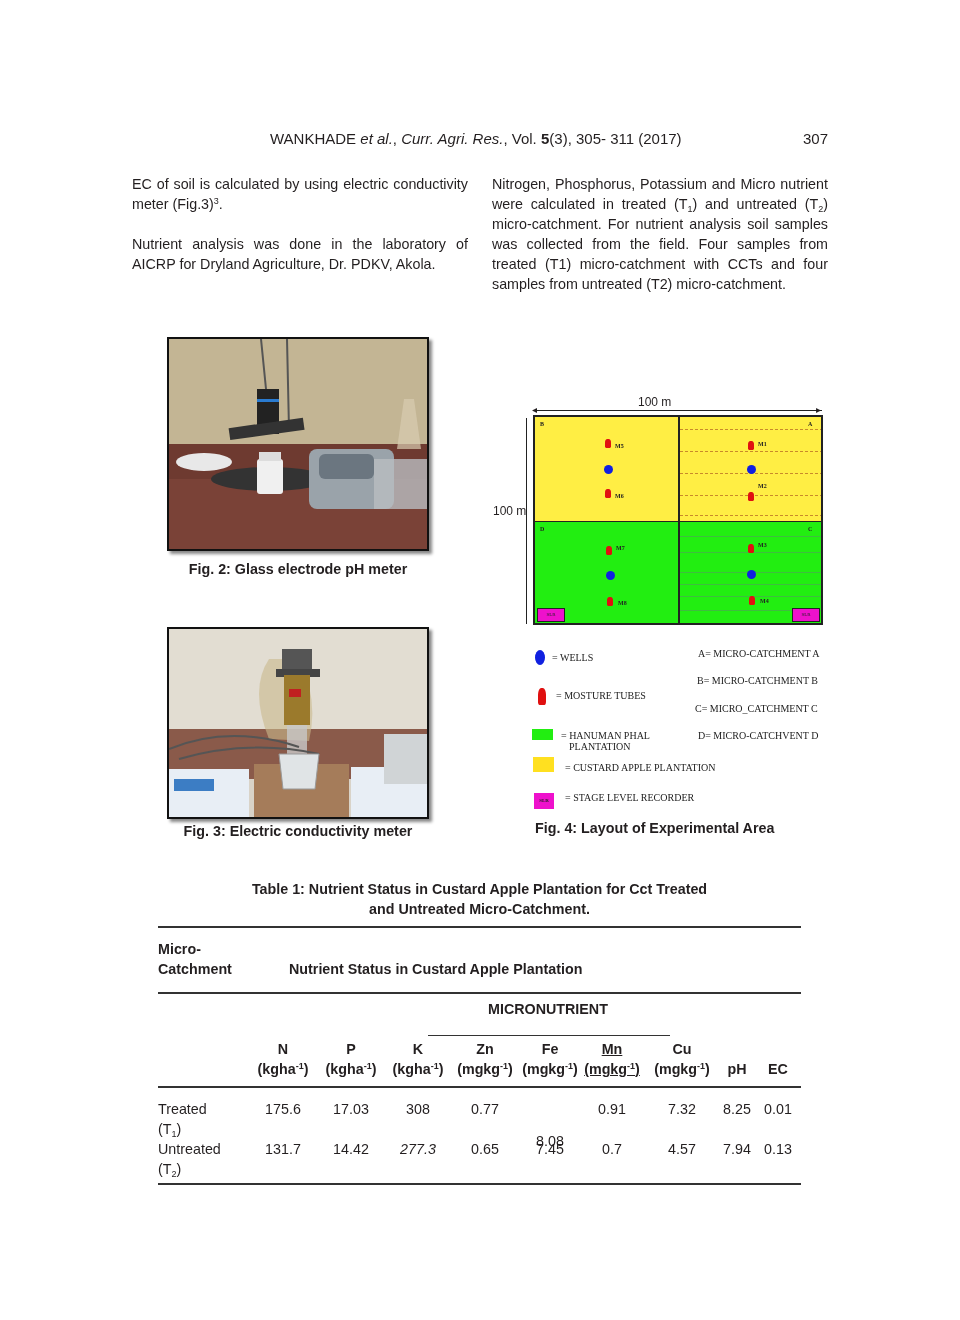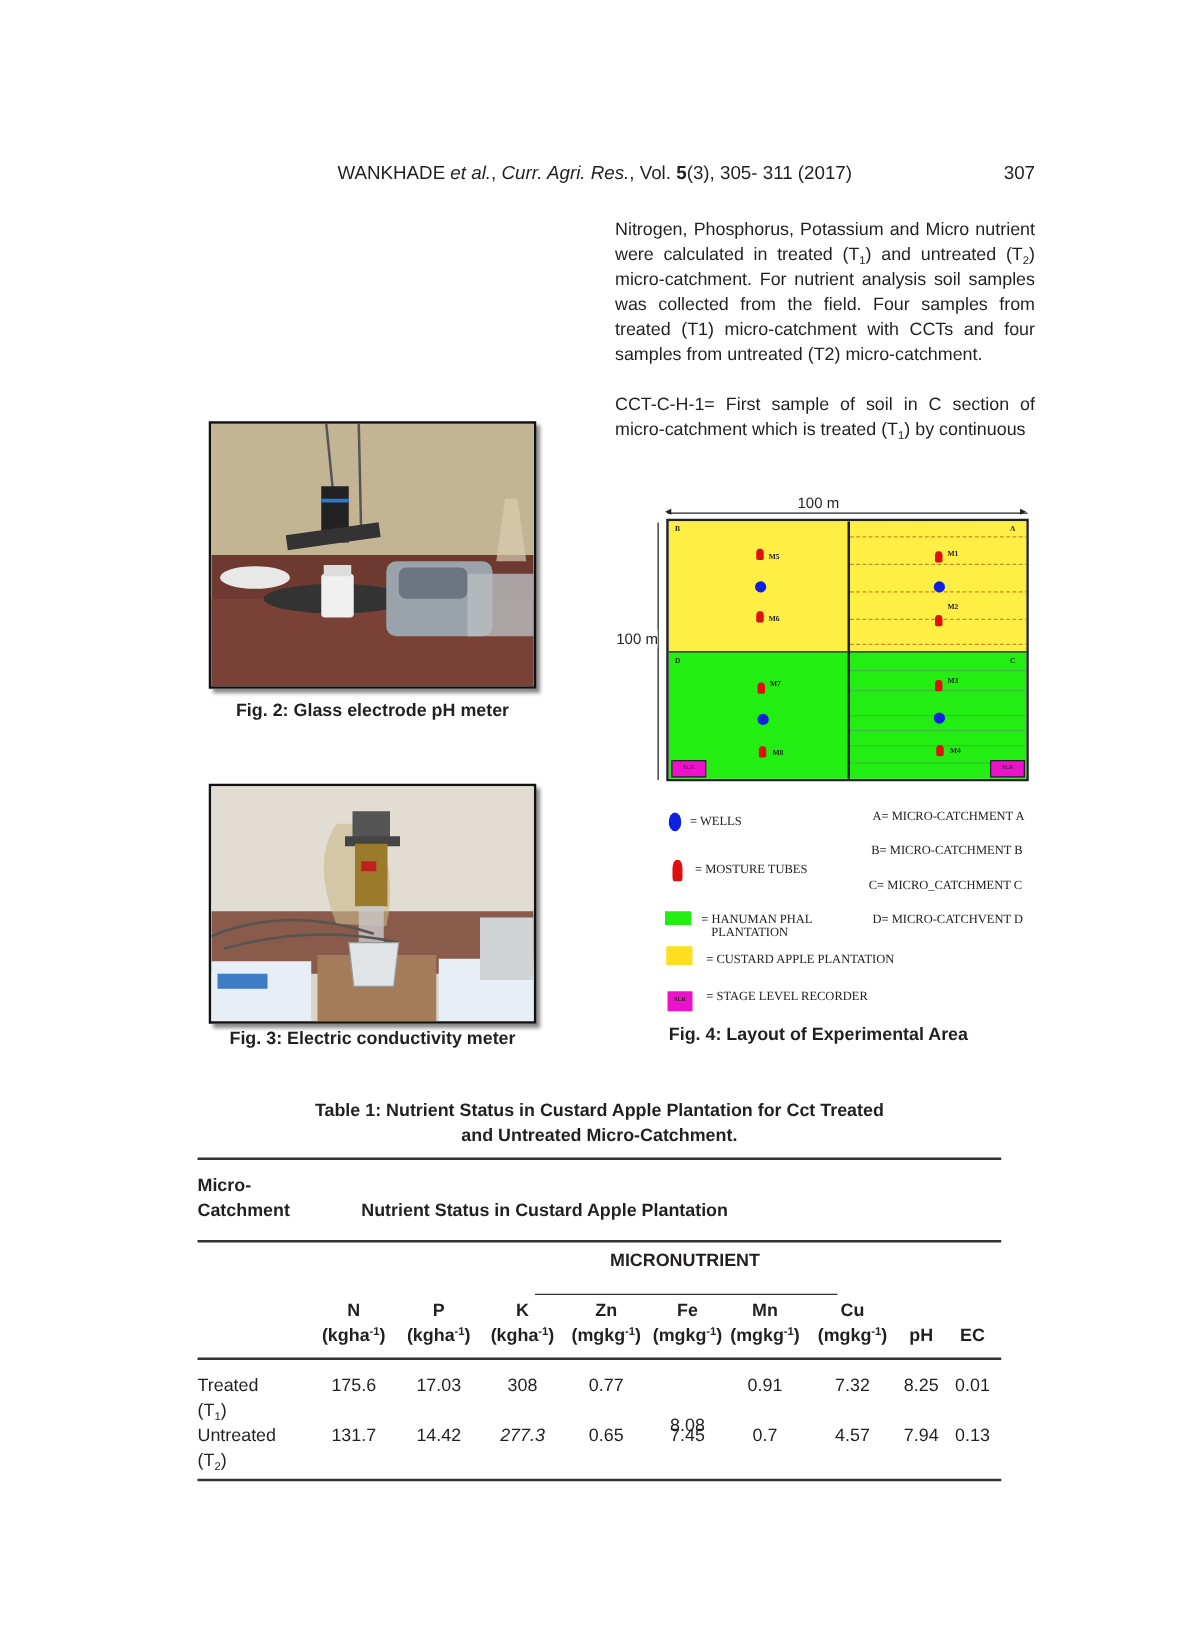--- a/index.html
+++ b/index.html
@@ -39,27 +39,28 @@
 <div class="abs header">
   <span>WANKHADE</span>
   <i>et al.</i>,
   <i>Curr. Agri. Res.</i>,
   <span>Vol.</span>
   <b>5</b><span>(3), 305- 311 (2017)</span>
 </div>
 <div class="abs pageno">307</div>
 
 <div class="abs col" style="left:132px; top:174px; width:336px;">
+  <p><span>EC of soil is calculated by using electric conductivity meter (Fig.3)</span><sup>3</sup><span>.</span></p>
   <div class="gap"></div>
+  <p>Nutrient analysis was done in the laboratory of AICRP for Dryland Agriculture, Dr. PDKV, Akola.</p>
 </div>
 
 <div class="abs col" style="left:492px; top:174px; width:336px;">
   <p><span>Nitrogen, Phosphorus, Potassium and Micro nutrient were calculated in treated (T</span><sub>1</sub><span>) and untreated (T</span><sub>2</sub><span>) micro-catchment. For nutrient analysis soil samples was collected from the field. Four samples from treated (T1) micro-catchment with CCTs and four samples from untreated (T2) micro-catchment.</span></p>
   <div class="gap"></div>
-  <p><span>CCT-C-H-1= First sample of soil in C section of micro-catchment which is treated (T</span><sub>1</sub><span>) by continuous</span></p>
 </div>
 
 <div class="abs photo" style="left:167px; top:337px; width:258px; height:210px;">
   <svg width="258" height="210" viewBox="0 0 258 210">
     <rect x="0" y="0" width="258" height="210" fill="#b6a78a"></rect>
     <rect x="0" y="0" width="258" height="110" fill="#c3b594"></rect>
     <rect x="0" y="105" width="258" height="105" fill="#6e3a30"></rect>
     <rect x="0" y="140" width="258" height="70" fill="#7a4237"></rect>
     <path d="M92 0 L98 60 M118 0 L120 90" stroke="#555" stroke-width="2" fill="none"></path>
     <rect x="88" y="50" width="22" height="45" fill="#222"></rect>
@@ -218,21 +219,21 @@
     <div><span>(kgha</span><sup>-1</sup><span>)</span></div>
   </div>
   <div class="th" style="left:453px; top:1039px; width:64px;">
     <div>Zn</div>
     <div><span>(mgkg</span><sup>-1</sup><span>)</span></div>
   </div>
   <div class="th" style="left:519px; top:1039px; width:62px;">
     <div>Fe</div>
     <div><span>(mgkg</span><sup>-1</sup><span>)</span></div>
   </div>
-  <div class="th" style="left:581px; top:1039px; width:62px;">
+  <div class="th" style="left:581px; top:1039px; width:62px;text-decoration:underline;">
     <div>Mn</div>
     <div><span>(mgkg</span><sup>-1</sup><span>)</span></div>
   </div>
   <div class="th" style="left:650px; top:1039px; width:64px;">
     <div>Cu</div>
     <div><span>(mgkg</span><sup>-1</sup><span>)</span></div>
   </div>
   <div class="th" style="left:722px; top:1059px; width:30px;">pH</div>
   <div class="th" style="left:763px; top:1059px; width:30px;">EC</div>
 </div>

